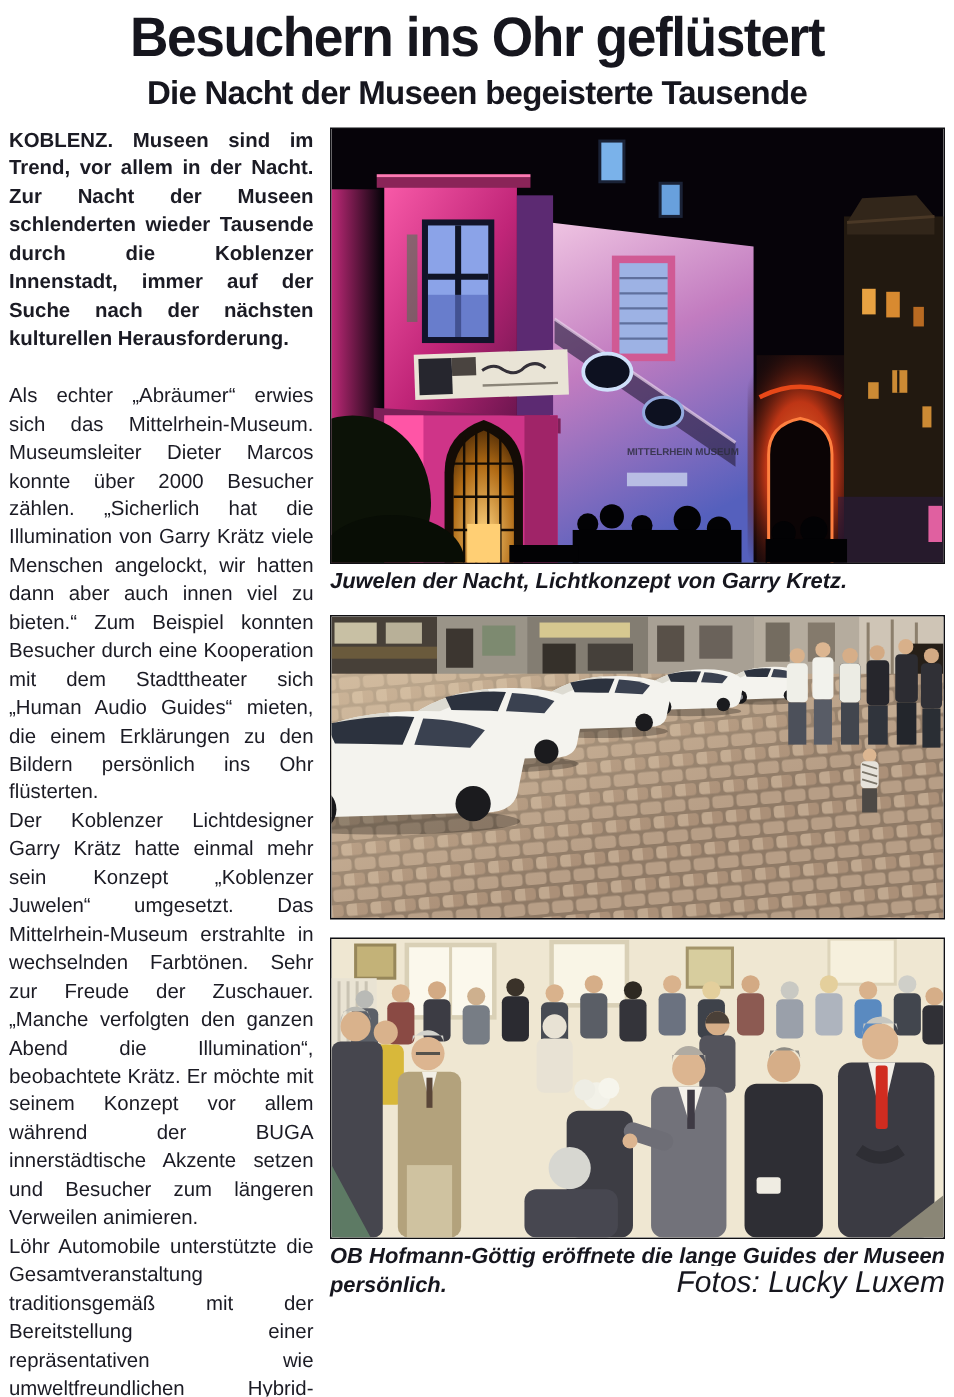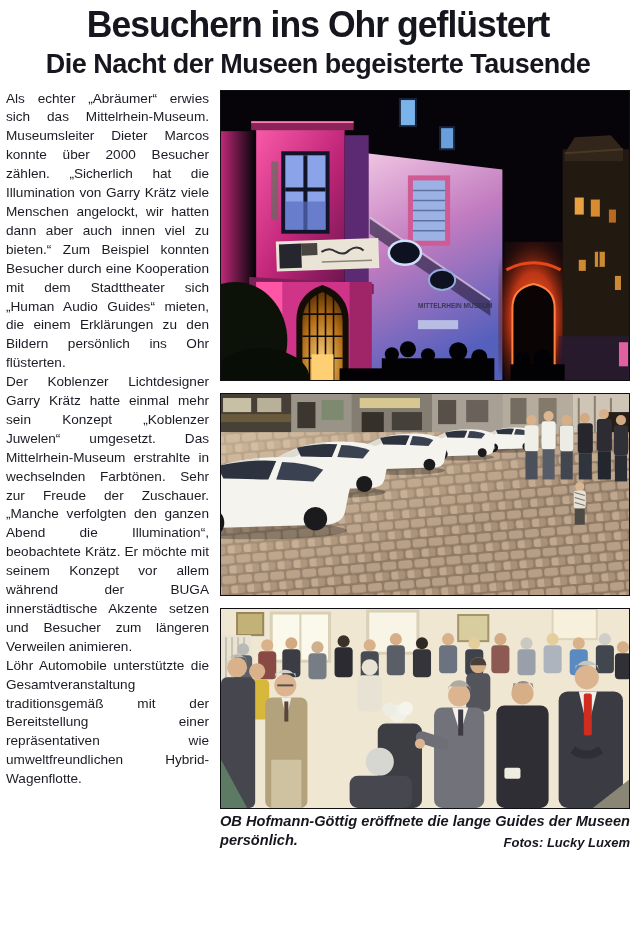--- a/index.html
+++ b/index.html
@@ -3,53 +3,54 @@
 <meta charset="utf-8">
 <style>
   * { margin:0; padding:0; box-sizing:border-box; }
   html,body { background:#ffffff; }
   body { width:636px; height:931px; font-family:"Liberation Sans", sans-serif; color:#1b1b24; overflow:hidden; }
   .page { width:636px; height:798px; padding:4px 6px 0 6px; background:#fff; }
 
   
   .masthead { text-align:center; }
   .headline { font-size:37px; font-weight:bold; letter-spacing:-1px; line-height:1.15; color:#16161e; transform:scaleX(.96); transform-origin:center; }
-  .subheadline { font-size:27px; font-weight:bold; letter-spacing:-.5px; color:#16161e; margin-top:2px; }
+  .subheadline { font-size:22px; font-weight:bold; letter-spacing:-.5px; color:#16161e; margin-top:2px; }
 
   
   .columns { display:flex; gap:11px; margin-top:10px; }
   .text-col { width:203px; flex:none; }
   .photo-col { flex:1; }
 
   .body-text { font-size:13.6px; line-height:18.9px; text-align:justify; color:#1b1b24; hyphens:auto; -webkit-hyphens:auto; }
   .body-text p { margin:0; }
   .body-text p.lead { font-weight:bold; margin-bottom:19px; }
 
   
   figure { margin:0 0 12px 0; }
   .photo { width:100%; border:1px solid #101014; display:block; line-height:0; }
   .photo svg { display:block; width:100%; }
   figcaption { font-size:14.6px; font-weight:bold; font-style:italic; line-height:19px; color:#16161e; margin-top:3px; text-align:justify; }
   .cap-wrap { position:relative; }
-  .credit { position:absolute; right:0; bottom:0; font-size:13px; font-weight:bold; font-style:italic; color:#16161e; background:#fff; padding-left:6px; }
+  .credit { position:absolute; right:0; bottom:0; font-size:20px; font-weight:normal; font-style:italic; color:#16161e; background:#fff; padding-left:6px; }
   .fig1 figcaption { text-align:left; }
 </style>
 </head>
 <body>
 
 <div class="page">
 
   <div class="masthead">
     <div class="headline">Besuchern ins Ohr geflüstert</div>
     <div class="subheadline">Die Nacht der Museen begeisterte Tausende</div>
   </div>
 
   <div class="columns">
 
     <div class="text-col body-text">
+      <p class="lead">KOBLENZ. Museen sind im Trend, vor allem in der Nacht. Zur Nacht der Museen schlenderten wieder Tausende durch die Koblenzer Innenstadt, immer auf der Suche nach der nächsten kulturellen Herausforderung.</p>
       <p>Als echter „Abräumer“ erwies sich das Mittelrhein-Museum. Museumsleiter Dieter Marcos konnte über 2000 Besucher zählen. „Sicherlich hat die Illumination von Garry Krätz viele Menschen angelockt, wir hatten dann aber auch innen viel zu bieten.“ Zum Beispiel konnten Besucher durch eine Kooperation mit dem Stadttheater sich „Human Audio Guides“ mieten, die einem Erklärungen zu den Bildern persönlich ins Ohr flüsterten.</p>
       <p>Der Koblenzer Lichtdesigner Garry Krätz hatte einmal mehr sein Konzept „Koblenzer Juwelen“ umgesetzt. Das Mittelrhein-Museum erstrahlte in wechselnden Farbtönen. Sehr zur Freude der Zuschauer. „Manche verfolgten den ganzen Abend die Illumination“, beobachtete Krätz. Er möchte mit seinem Konzept vor allem während der BUGA innerstädtische Akzente setzen und Besucher zum längeren Verweilen animieren.</p>
       <p>Löhr Automobile unterstützte die Gesamtveranstaltung traditionsgemäß mit der Bereitstellung einer repräsentativen wie umweltfreundlichen Hybrid-Wagenflotte.</p>
     </div>
 
     <div class="photo-col">
 
       <figure class="fig1">
         <div class="photo">
           <svg viewBox="0 0 406 288" preserveAspectRatio="none">
@@ -175,20 +176,21 @@
               <circle cx="236" cy="259" r="9"></circle>
                 <circle cx="257" cy="265" r="8"></circle>
                 <circle cx="300" cy="268" r="8"></circle>
                 <circle cx="320" cy="266" r="9"></circle>
               <rect x="160" y="266" width="112" height="22"></rect>
                 <rect x="288" y="272" width="54" height="16"></rect>
               <rect x="118" y="276" width="46" height="12"></rect>
             </g>
           </svg>
         </div>
+        <figcaption>Juwelen der Nacht, Lichtkonzept von Garry Kretz.</figcaption>
       </figure>
 
       <figure>
         <div class="photo">
           <svg viewBox="0 0 406 200" preserveAspectRatio="none">
             <defs>
               <pattern id="cob" width="16" height="20" patternUnits="userSpaceOnUse" patternTransform="rotate(-5)">
                 <rect width="16" height="20" fill="#8f7a66"></rect>
                 <rect x="1" y="1" width="14" height="8" rx="2.5" fill="#b79e86"></rect>
                 <rect x="-7" y="11" width="14" height="8" rx="2.5" fill="#ab9078"></rect>

